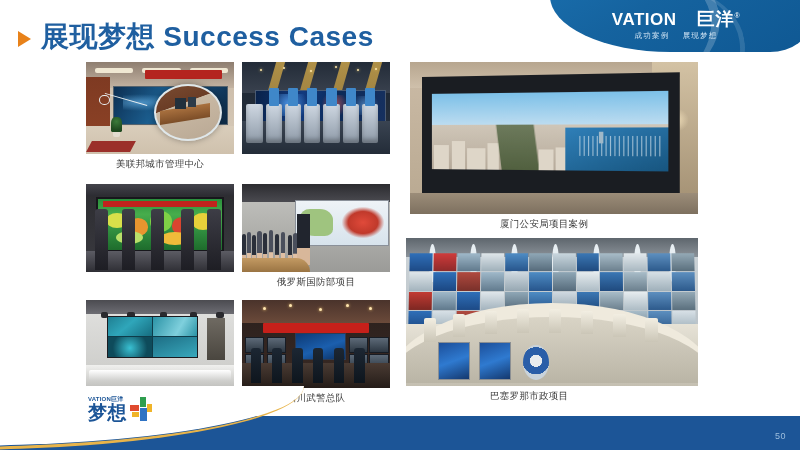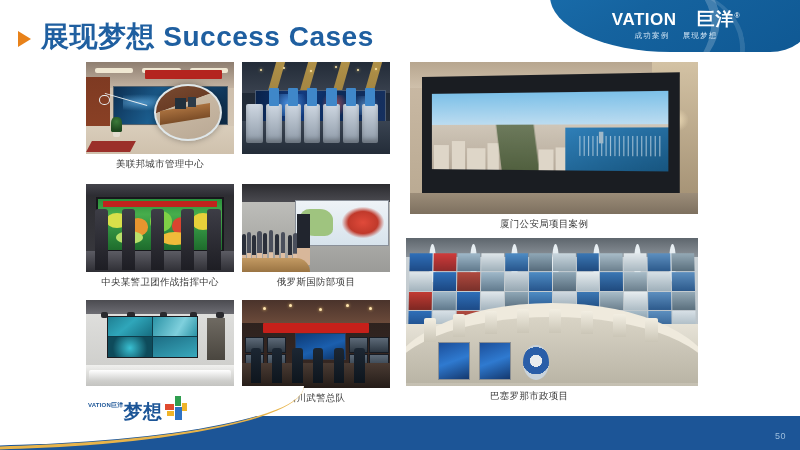--- a/index.html
+++ b/index.html
@@ -314,21 +314,21 @@
     border-bottom: 3px solid #e8b44a;
     border-right: 0;
     border-bottom-right-radius: 100% 100%;
     background: transparent;
   }
   .footer-logo {
     position: absolute;
     left: 88px; top: -20px;
     display: flex; align-items: flex-end; gap: 3px;
   }
-  .fl-texts { display: flex; align-items: flex-start; justify-content: flex-end; }
+  .fl-texts { display: flex; flex-direction: column; align-items: flex-start; justify-content: flex-end; }
   .fl-small {
     font-size: 6px; color: #1c5597; font-weight: bold;
     letter-spacing: .2px; line-height: 1; margin-bottom: 1px;
   }
   .fl-big {
     font-size: 19px; font-weight: bold; color: #1c5597;
     line-height: 1; letter-spacing: .5px;
   }
   .fl-mark {
     position: relative; width: 22px; height: 24px; margin-bottom: 1px;
@@ -445,21 +445,20 @@
       <div class="veg" style="left:14%; top:62%; width:22%; height:26%; background:#b9e06a"></div>
       <div class="veg" style="left:50%; top:64%; width:24%; height:26%; background:#f0bb3a"></div>
     </div>
     <div class="floorrow"></div>
     <div class="chair" style="left:6%"></div>
       <div class="chair" style="left:24%"></div>
     <div class="chair" style="left:44%"></div>
       <div class="chair" style="left:64%"></div>
     <div class="chair" style="left:82%"></div>
   </div>
-  <div class="caption" style="left:82px; top:276px; width:156px;">中央某警卫团作战指挥中心</div>
 
   <div class="thumb t4" style="left:242px; top:184px; width:148px; height:88px;">
     <div class="ceil"></div>
     <div class="scr">
       <div class="land"></div>
         <div class="red"></div>
     </div>
     <div class="crowd">
       <div class="person" style="left:0%;   height:58%"></div>
       <div class="person h" style="left:8%;   height:62%"></div>

